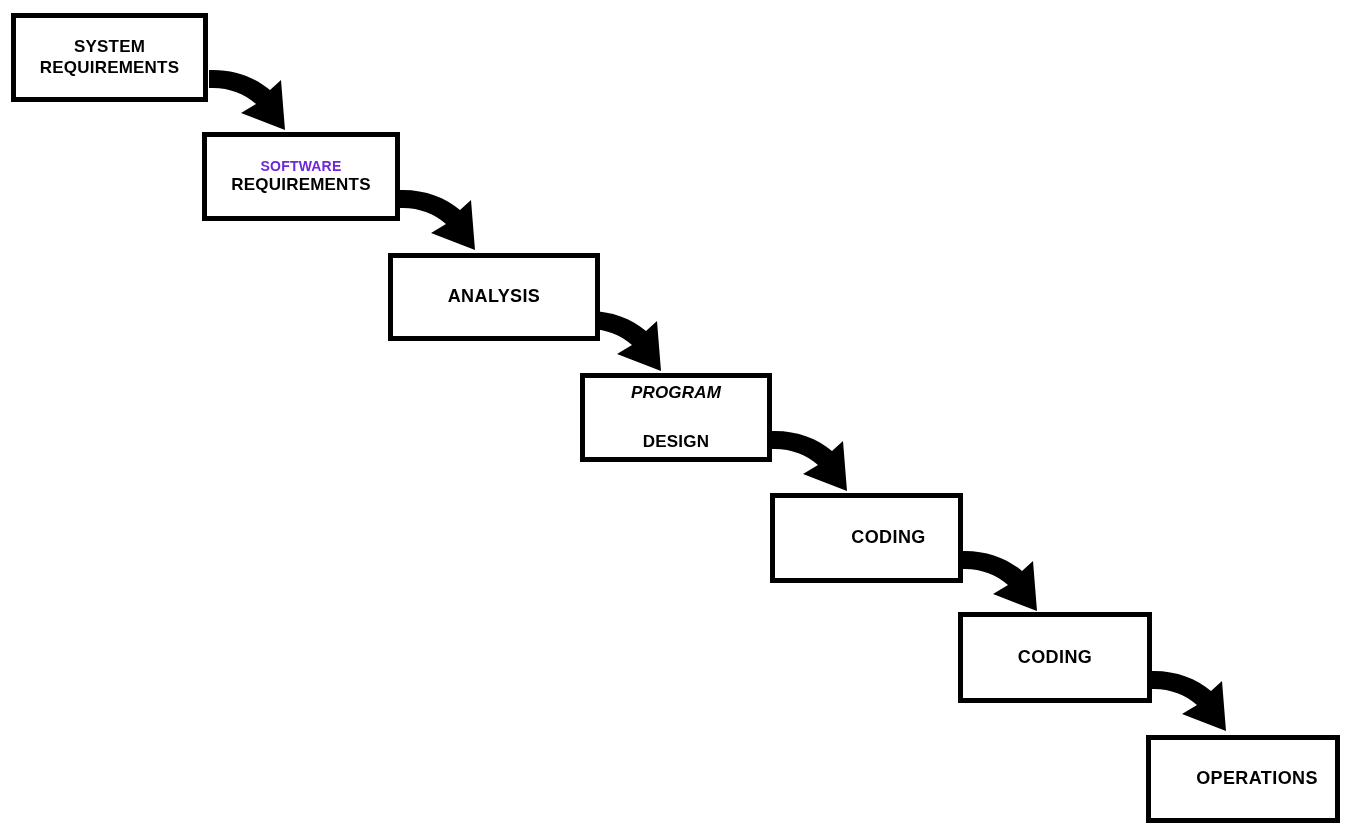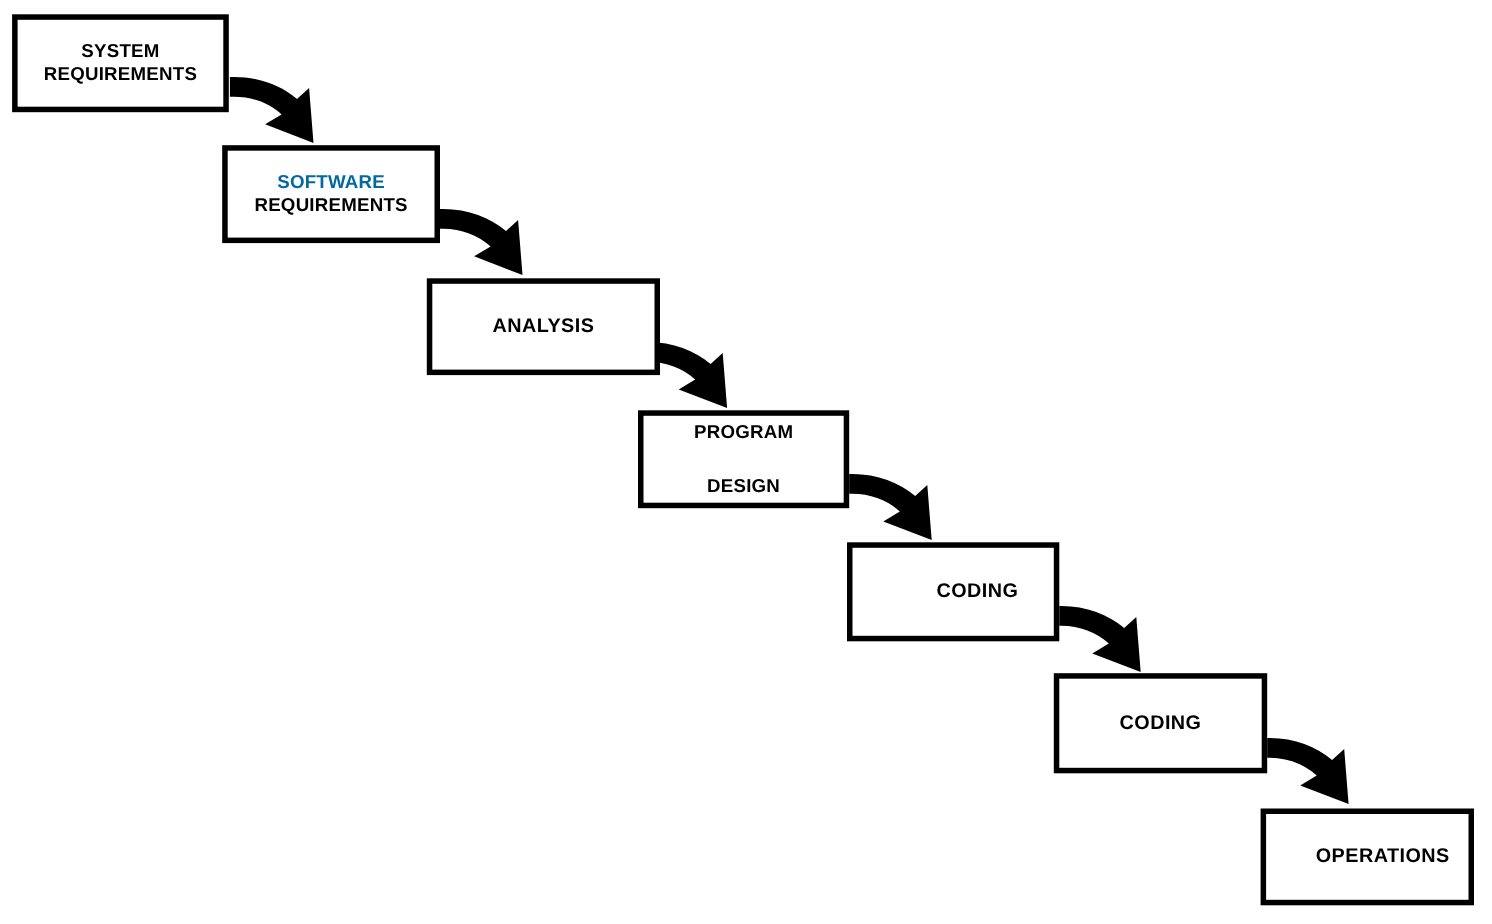--- a/index.html
+++ b/index.html
@@ -70,28 +70,28 @@
         <path class="arrow-shape" d="M 2,2 C 26,1 48,9 63,22 L 74,12 L 78,62 L 34,45 L 49,36 C 37,25 20,19 2,20 Z" fill="#000000"></path>
       </g>
     </svg>
 
   <div id="boxes">
       <div class="stage-box" style="left: 11px; top: 13px; width: 197px; height: 89px; border-color: rgb(0, 0, 0);">
         <div class="stage-label two-line" style="font-size: 17px; color: rgb(0, 0, 0);">SYSTEM</div>
         <div class="stage-label two-line" style="font-size: 17px; color: rgb(0, 0, 0);">REQUIREMENTS</div>
       </div>
       <div class="stage-box" style="left: 202px; top: 132px; width: 198px; height: 89px; border-color: rgb(0, 0, 0);">
-        <div class="stage-label two-line" style="font-size: 17px; color: #0369a1;">SOFTWARE</div>
+        <div class="stage-label two-line" style="font-size: 14px; color: #6d28d9;">SOFTWARE</div>
         <div class="stage-label two-line" style="font-size: 17px; color: rgb(0, 0, 0);">REQUIREMENTS</div>
       </div>
       <div class="stage-box" style="left: 388px; top: 253px; width: 212px; height: 88px; border-color: rgb(0, 0, 0);">
         <div class="stage-label" style="font-size: 18px; color: rgb(0, 0, 0);">ANALYSIS</div>
       </div>
       <div class="stage-box" style="left: 580px; top: 373px; width: 192px; height: 89px; border-color: rgb(0, 0, 0);">
-        <div class="stage-label two-line" style="font-size: 17px; color: rgb(0, 0, 0);">PROGRAM</div>
+        <div class="stage-label two-line" style="font-size: 17px; color: rgb(0, 0, 0); font-style: italic;">PROGRAM</div>
         <div class="stage-label two-line" style="font-size: 17px; color: rgb(0, 0, 0); margin-top: 28px;">DESIGN</div>
       </div>
       <div class="stage-box" style="left: 770px; top: 493px; width: 193px; height: 90px; border-color: rgb(0, 0, 0);">
         <div class="stage-label" style="font-size: 18px; color: rgb(0, 0, 0); margin-left: 44px;">CODING</div>
       </div>
       <div class="stage-box" style="left: 958px; top: 612px; width: 194px; height: 91px; border-color: rgb(0, 0, 0);">
         <div class="stage-label" style="font-size: 18px; color: rgb(0, 0, 0);">CODING</div>
       </div>
       <div class="stage-box" style="left: 1146px; top: 735px; width: 194px; height: 88px; border-color: rgb(0, 0, 0);">
         <div class="stage-label" style="font-size: 18px; color: rgb(0, 0, 0); margin-left: 28px;">OPERATIONS</div>

